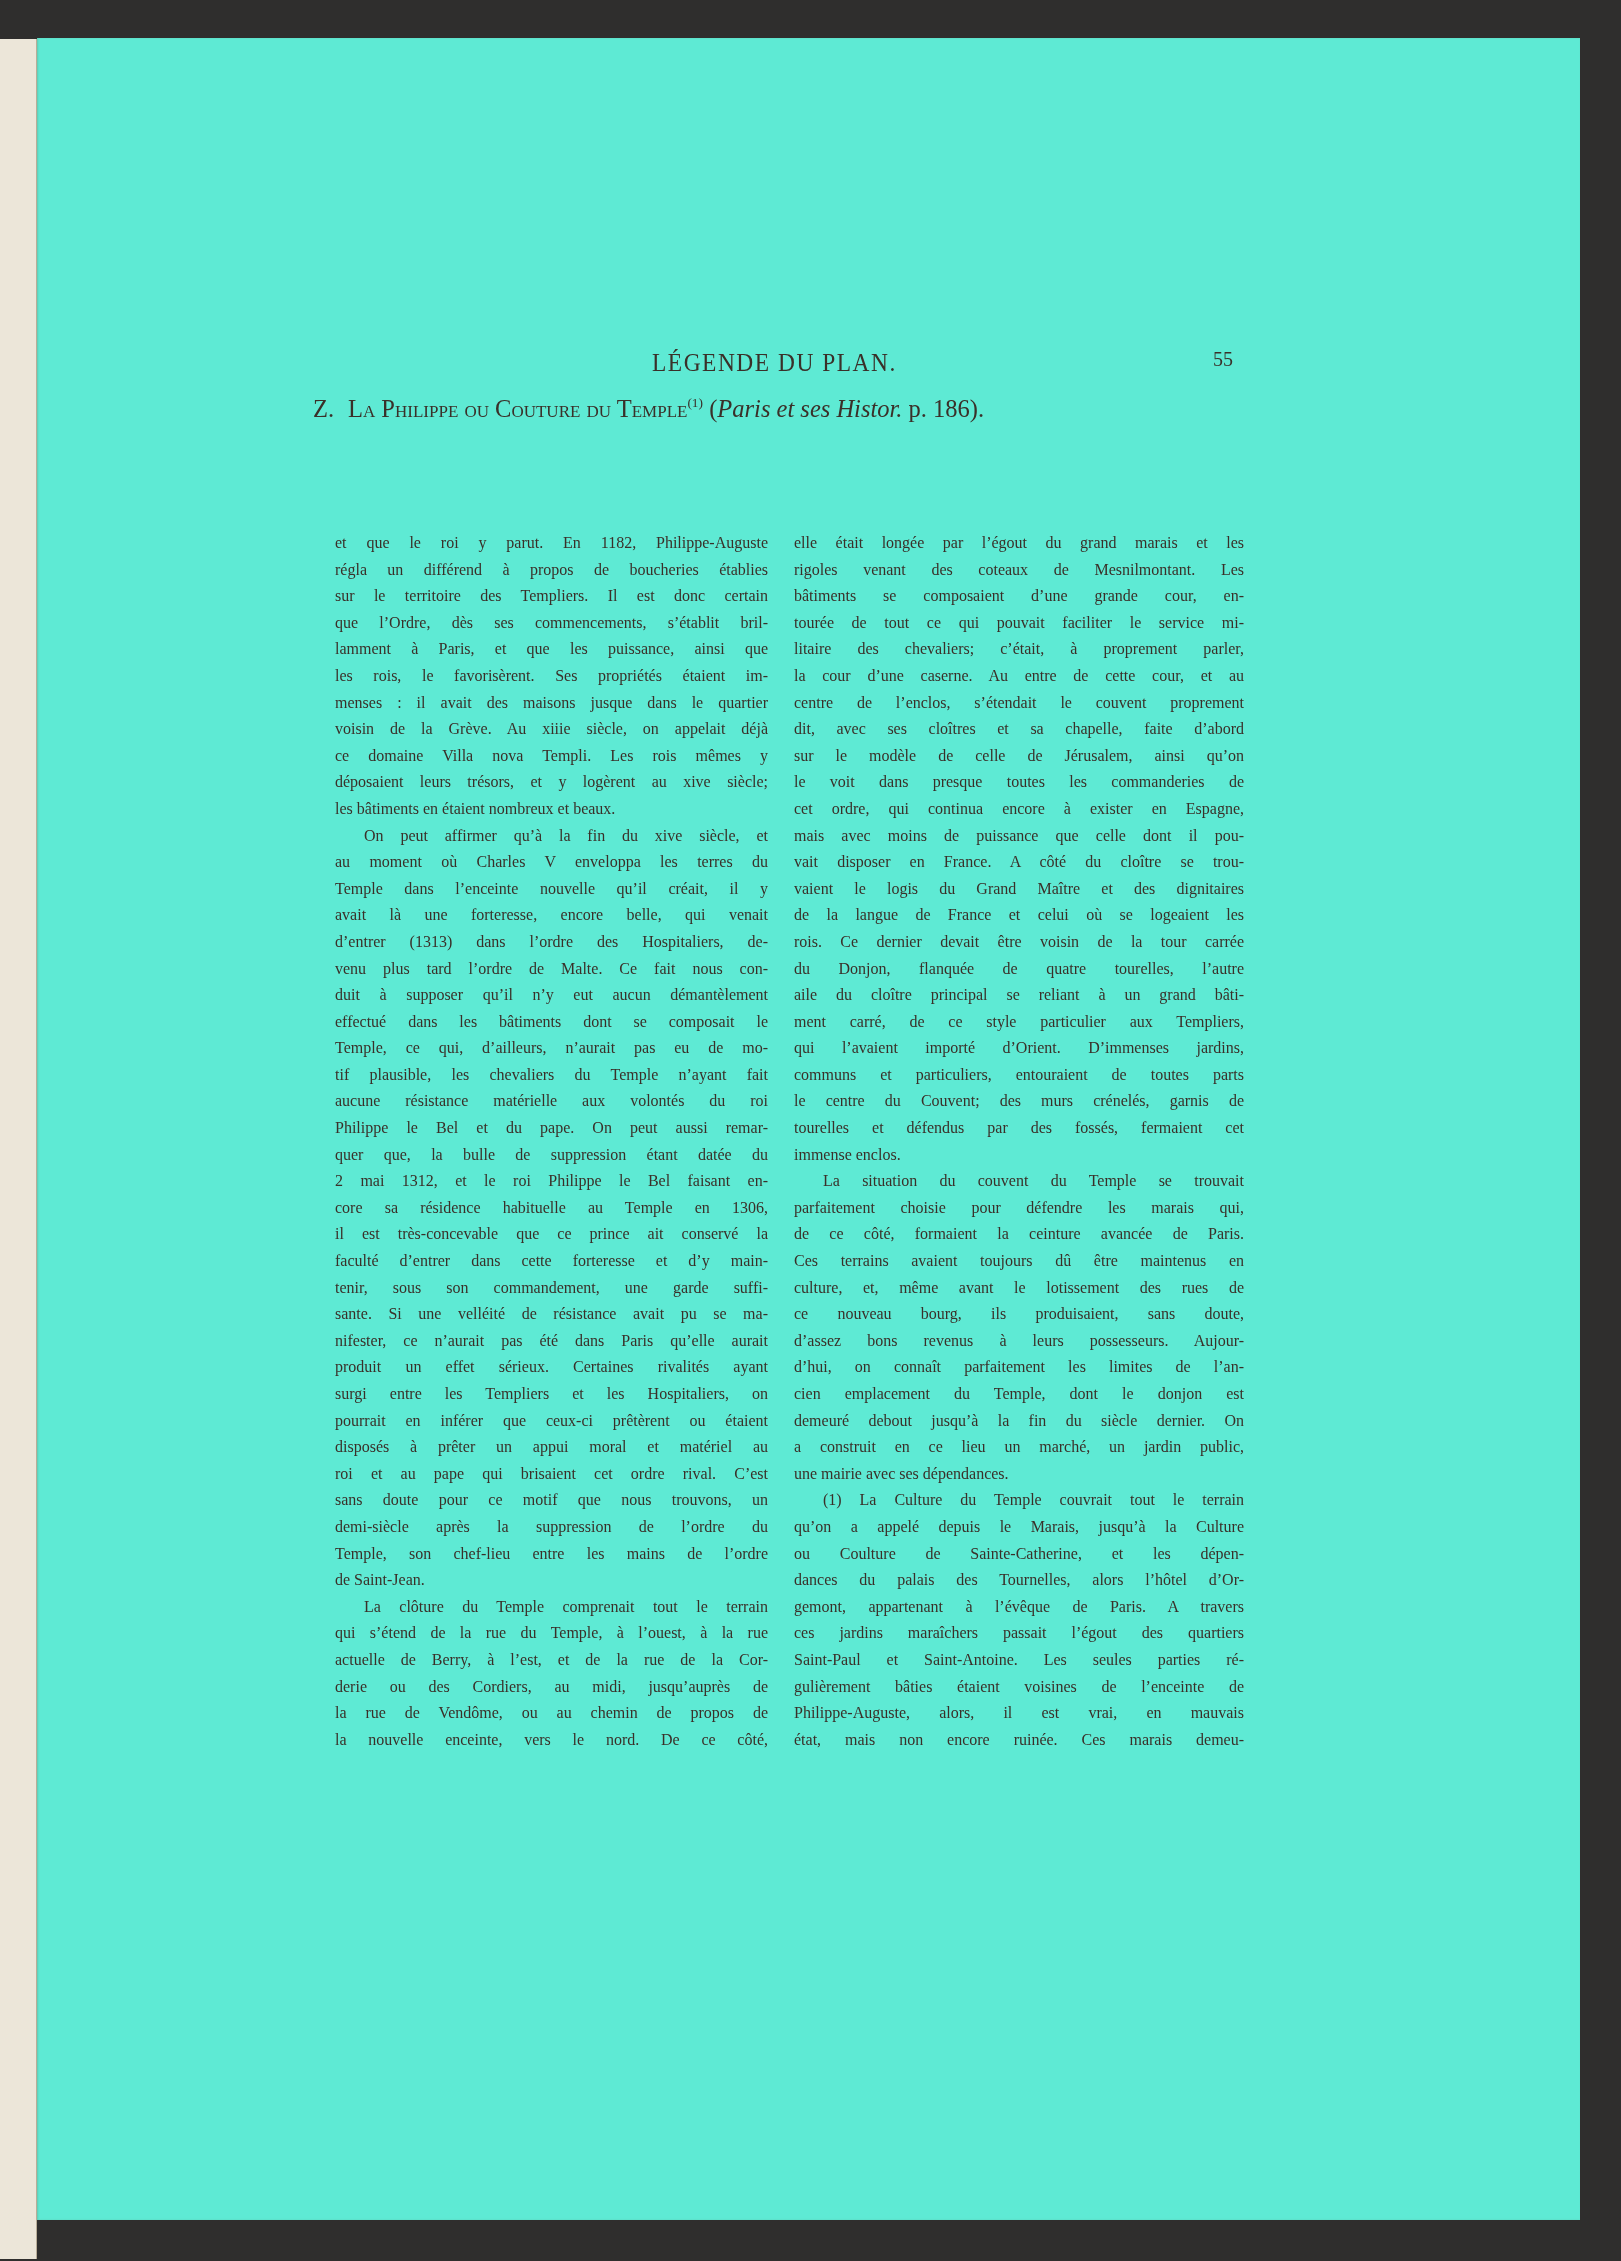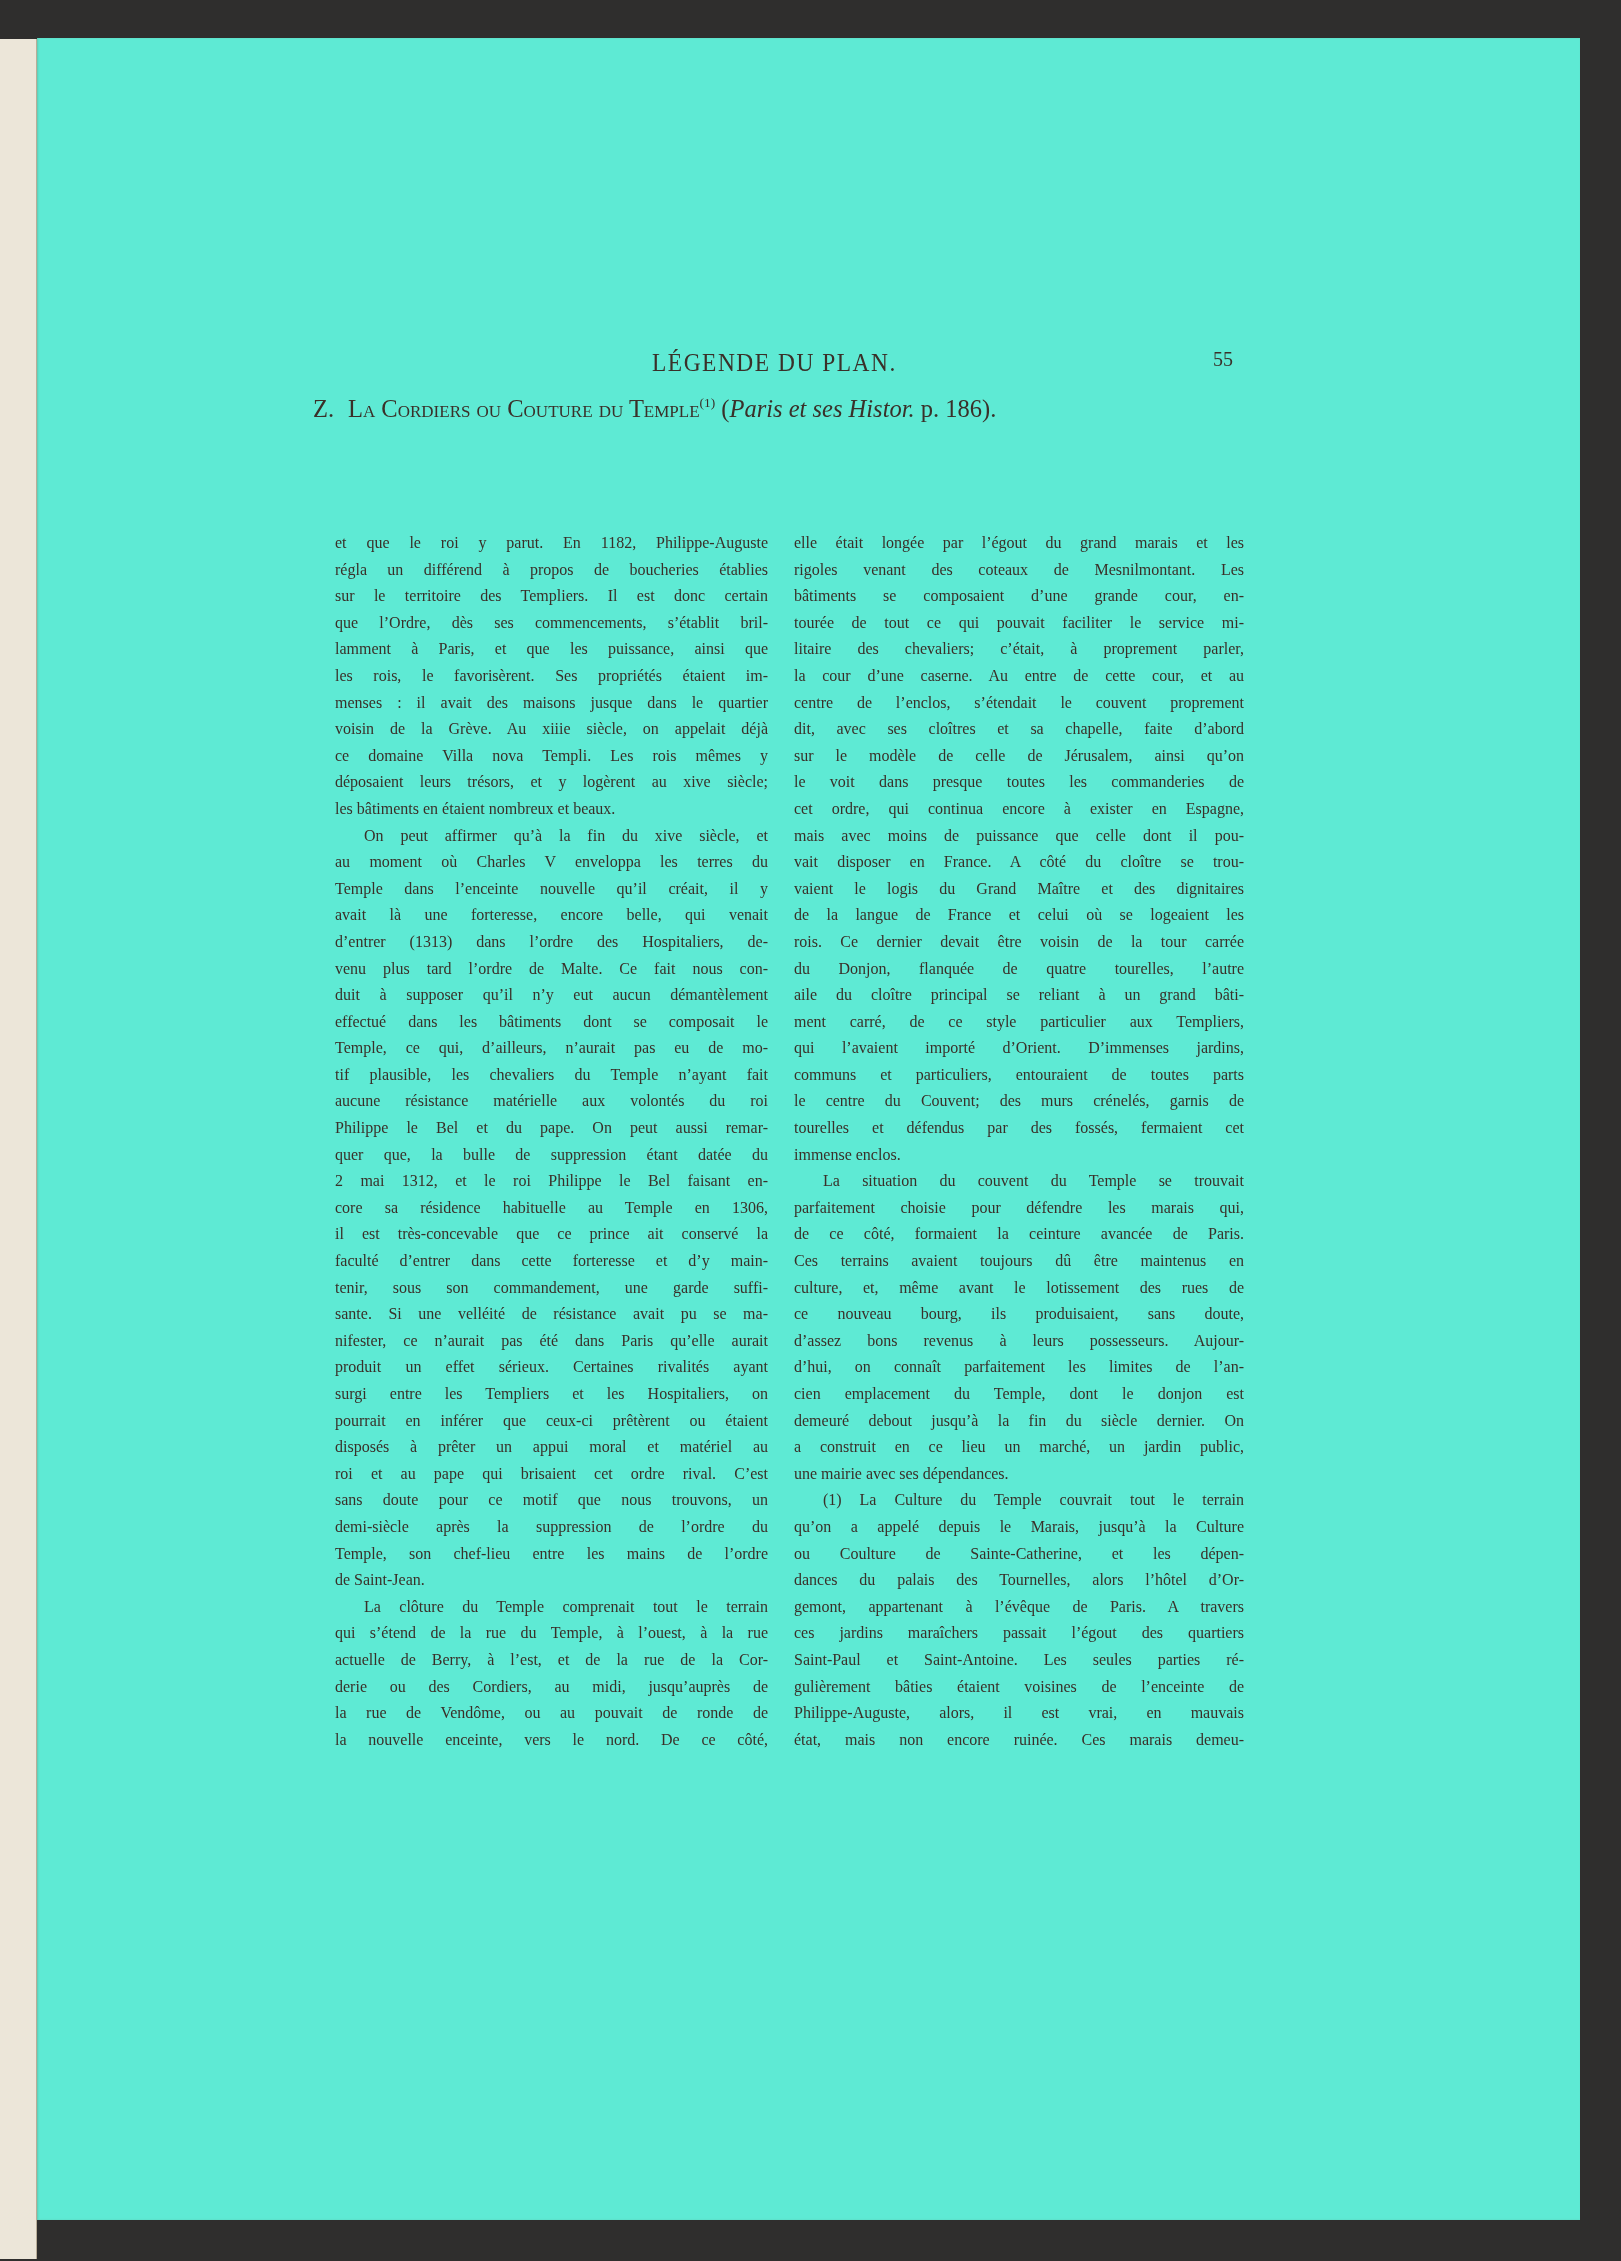--- a/index.html
+++ b/index.html
@@ -56,21 +56,21 @@
 <div class="prev-page"></div>
 
 <div class="page">
   <div class="running-head">
     <span class="running-title">LÉGENDE DU PLAN.</span>
     <span class="page-number">55</span>
   </div>
 
   <div class="legend">
     <div class="legend-item">
-      <span class="legend-letter">Z.</span><span class="sc">La Cordiers ou Couture du Temple</span><sup>(1)</sup> (<span class="it">Paris et ses Histor.</span><span> p. 186).</span>
+      <span class="legend-letter">Z.</span><span class="sc">La Philippe ou Couture du Temple</span><sup>(1)</sup> (<span class="it">Paris et ses Histor.</span><span> p. 186).</span>
     </div>
   </div>
 
   <div class="col left" id="col-left">
       <span class="line">et que le roi y parut. En 1182, Philippe-Auguste</span>
       <span class="line">régla un différend à propos de boucheries établies</span>
       <span class="line">sur le territoire des Templiers. Il est donc certain</span>
       <span class="line">que l’Ordre, dès ses commencements, s’établit bril-</span>
       <span class="line">lamment à Paris, et que les puissance, ainsi que</span>
       <span class="line">les rois, le favorisèrent. Ses propriétés étaient im-</span>
@@ -105,21 +105,21 @@
       <span class="line">disposés à prêter un appui moral et matériel au</span>
       <span class="line">roi et au pape qui brisaient cet ordre rival. C’est</span>
       <span class="line">sans doute pour ce motif que nous trouvons, un</span>
       <span class="line">demi-siècle après la suppression de l’ordre du</span>
       <span class="line">Temple, son chef-lieu entre les mains de l’ordre</span>
       <span class="line last">de Saint-Jean.</span>
       <span class="line indent">La clôture du Temple comprenait tout le terrain</span>
       <span class="line">qui s’étend de la rue du Temple, à l’ouest, à la rue</span>
       <span class="line">actuelle de Berry, à l’est, et de la rue de la Cor-</span>
       <span class="line">derie ou des Cordiers, au midi, jusqu’auprès de</span>
-      <span class="line">la rue de Vendôme, ou au pouvait de ronde de</span>
+      <span class="line">la rue de Vendôme, ou au chemin de propos de</span>
       <span class="line">la nouvelle enceinte, vers le nord. De ce côté,</span>
     </div>
   <div class="col right" id="col-right">
       <span class="line">elle était longée par l’égout du grand marais et les</span>
       <span class="line">rigoles venant des coteaux de Mesnilmontant. Les</span>
       <span class="line">bâtiments se composaient d’une grande cour, en-</span>
       <span class="line">tourée de tout ce qui pouvait faciliter le service mi-</span>
       <span class="line">litaire des chevaliers; c’était, à proprement parler,</span>
       <span class="line">la cour d’une caserne. Au entre de cette cour, et au</span>
       <span class="line">centre de l’enclos, s’étendait le couvent proprement</span>

